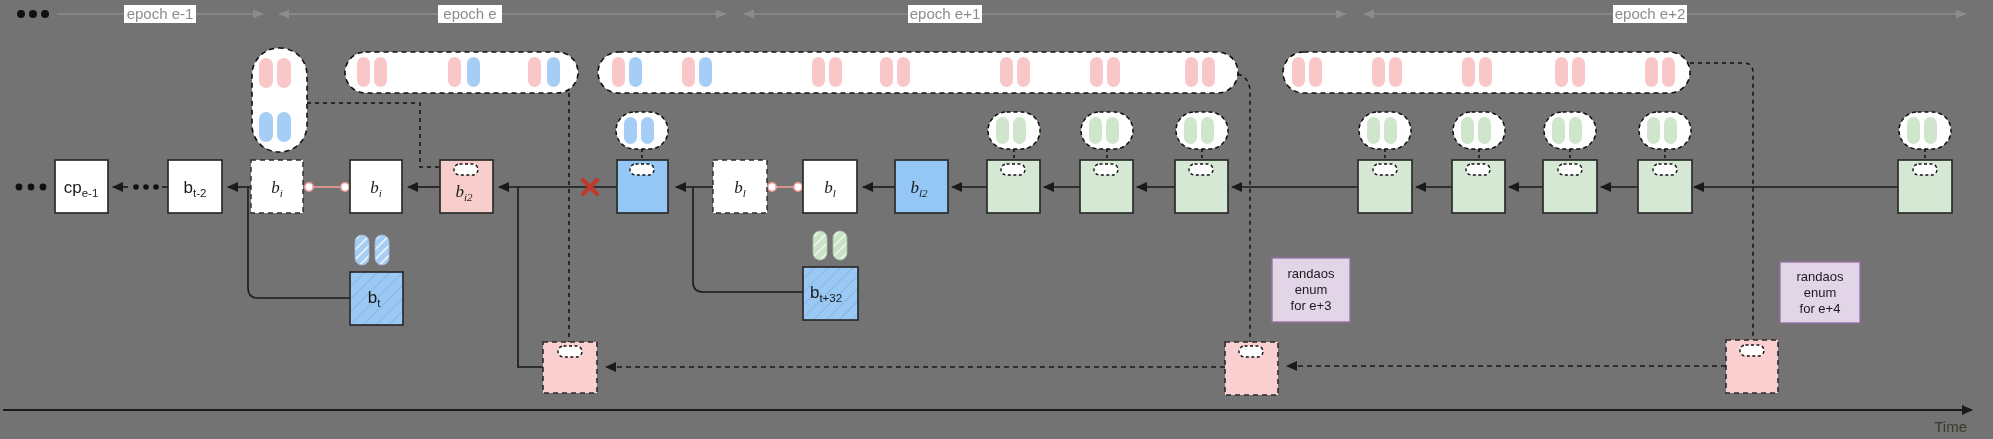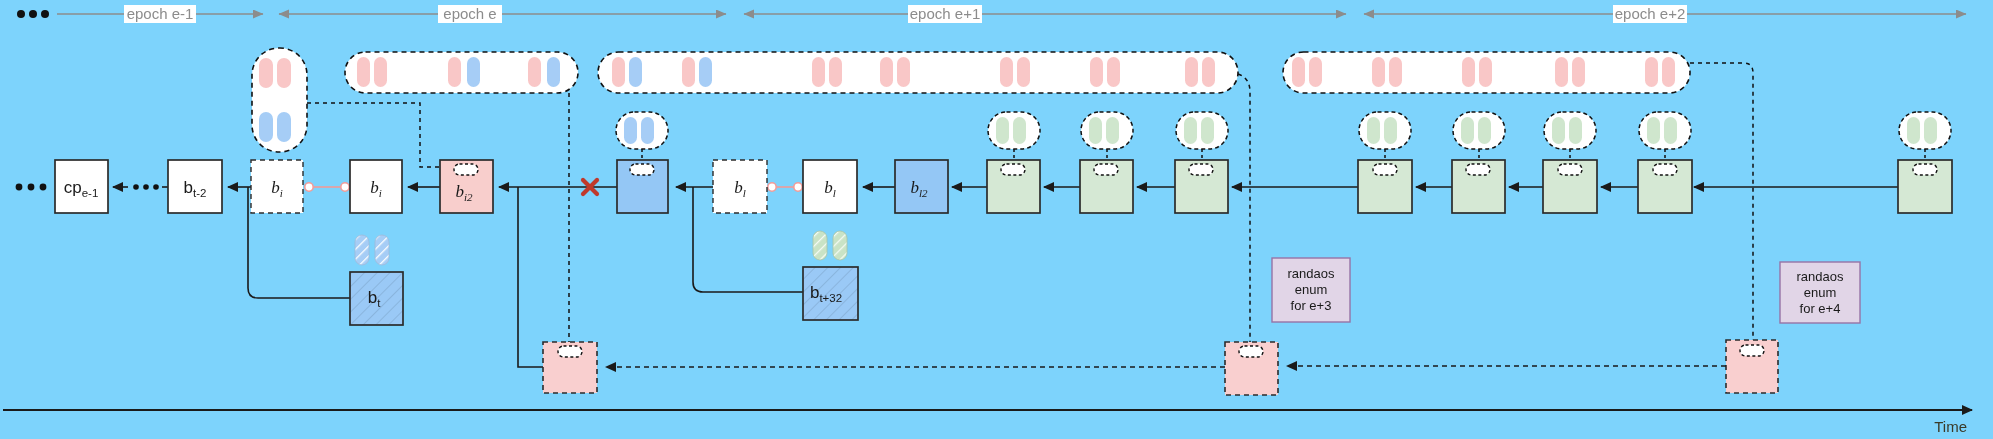--- a/index.html
+++ b/index.html
@@ -1,16 +1,16 @@
 <!DOCTYPE html>
 <html><head>
 <meta charset="utf-8">
 <style>
   html,body{margin:0;padding:0;background:#ffffff;}
-  .stage{position:relative;width:1993px;height:439px;background:#7dd3fc;overflow:hidden;
+  .stage{position:relative;width:1993px;height:439px;background:#737373;overflow:hidden;
          font-family:"Liberation Sans",sans-serif;}
   svg{display:block}
   text{user-select:none}
   .epochlbl{font-size:15px;fill:#8c8c8c;}
   .boxlbl{font-size:17px;fill:#1a1a1a;}
   .boxsub{font-size:11.5px;fill:#1a1a1a;}
   .mathlbl{font-size:17px;fill:#1a1a1a;font-family:"Liberation Serif",serif;font-style:italic;}
   .mathsub{font-size:11px;fill:#1a1a1a;font-family:"Liberation Serif",serif;font-style:italic;}
   .notelbl{font-size:13px;fill:#1a1a1a;}
   .timelbl{font-size:15px;fill:#3a3a28;}

